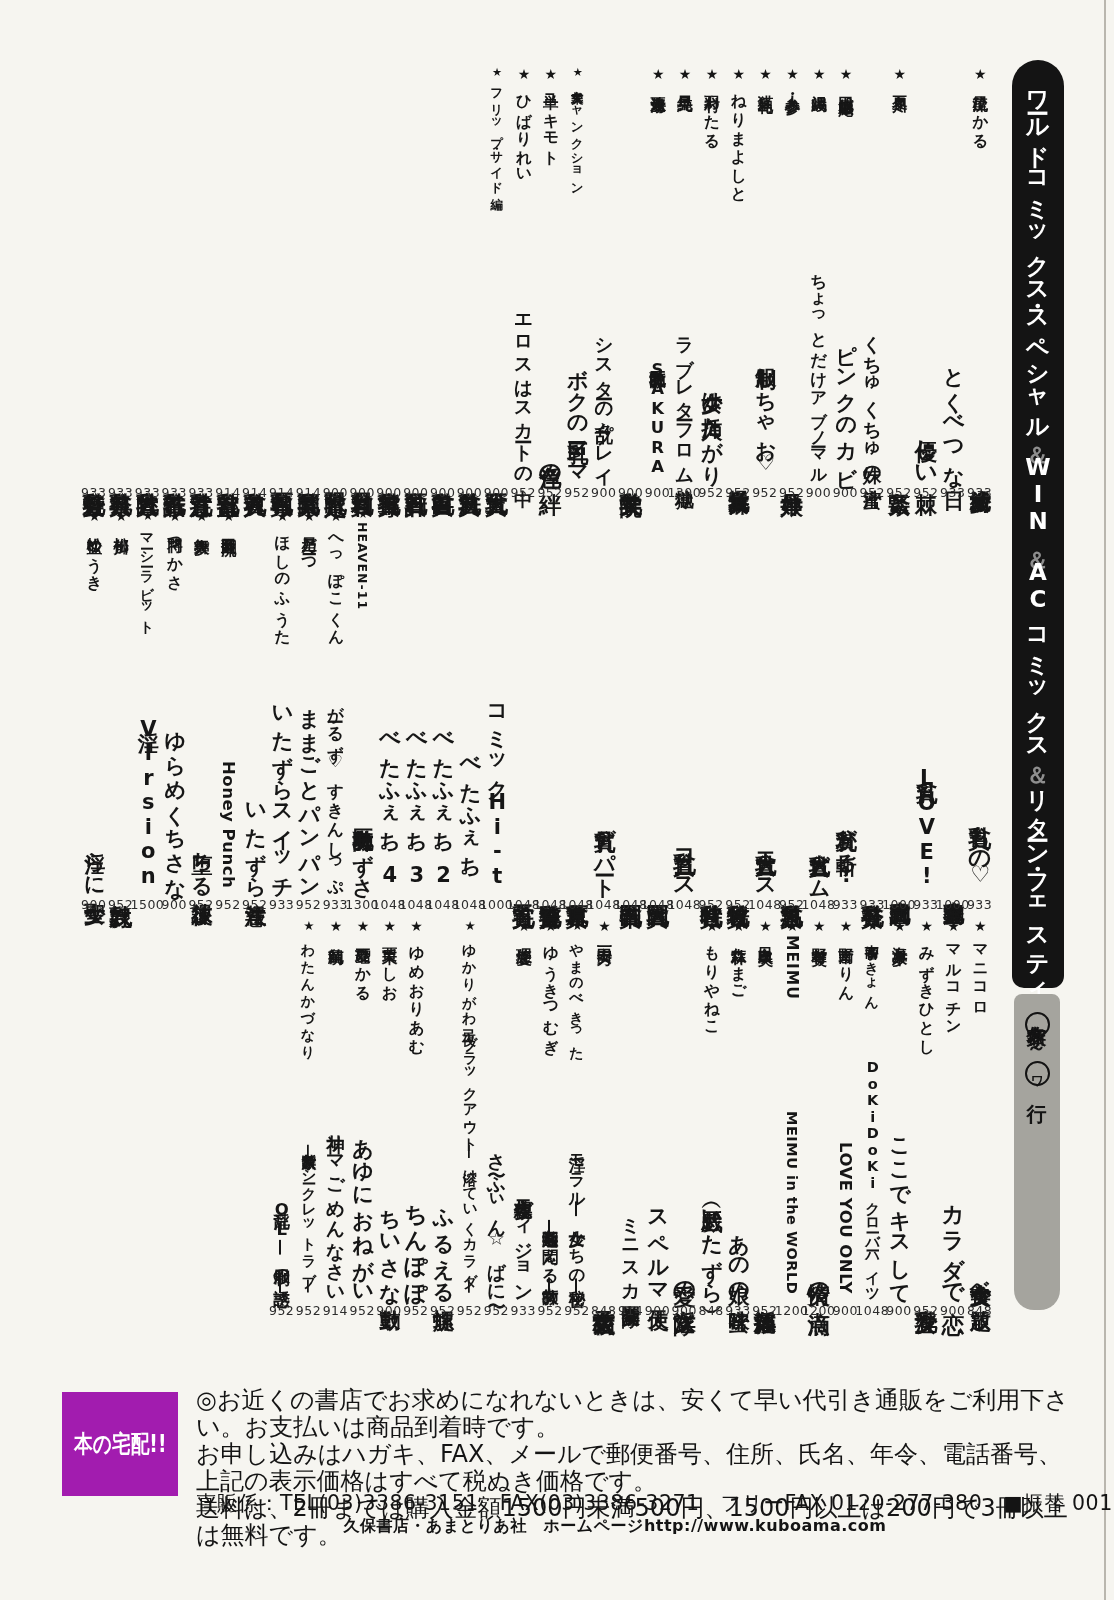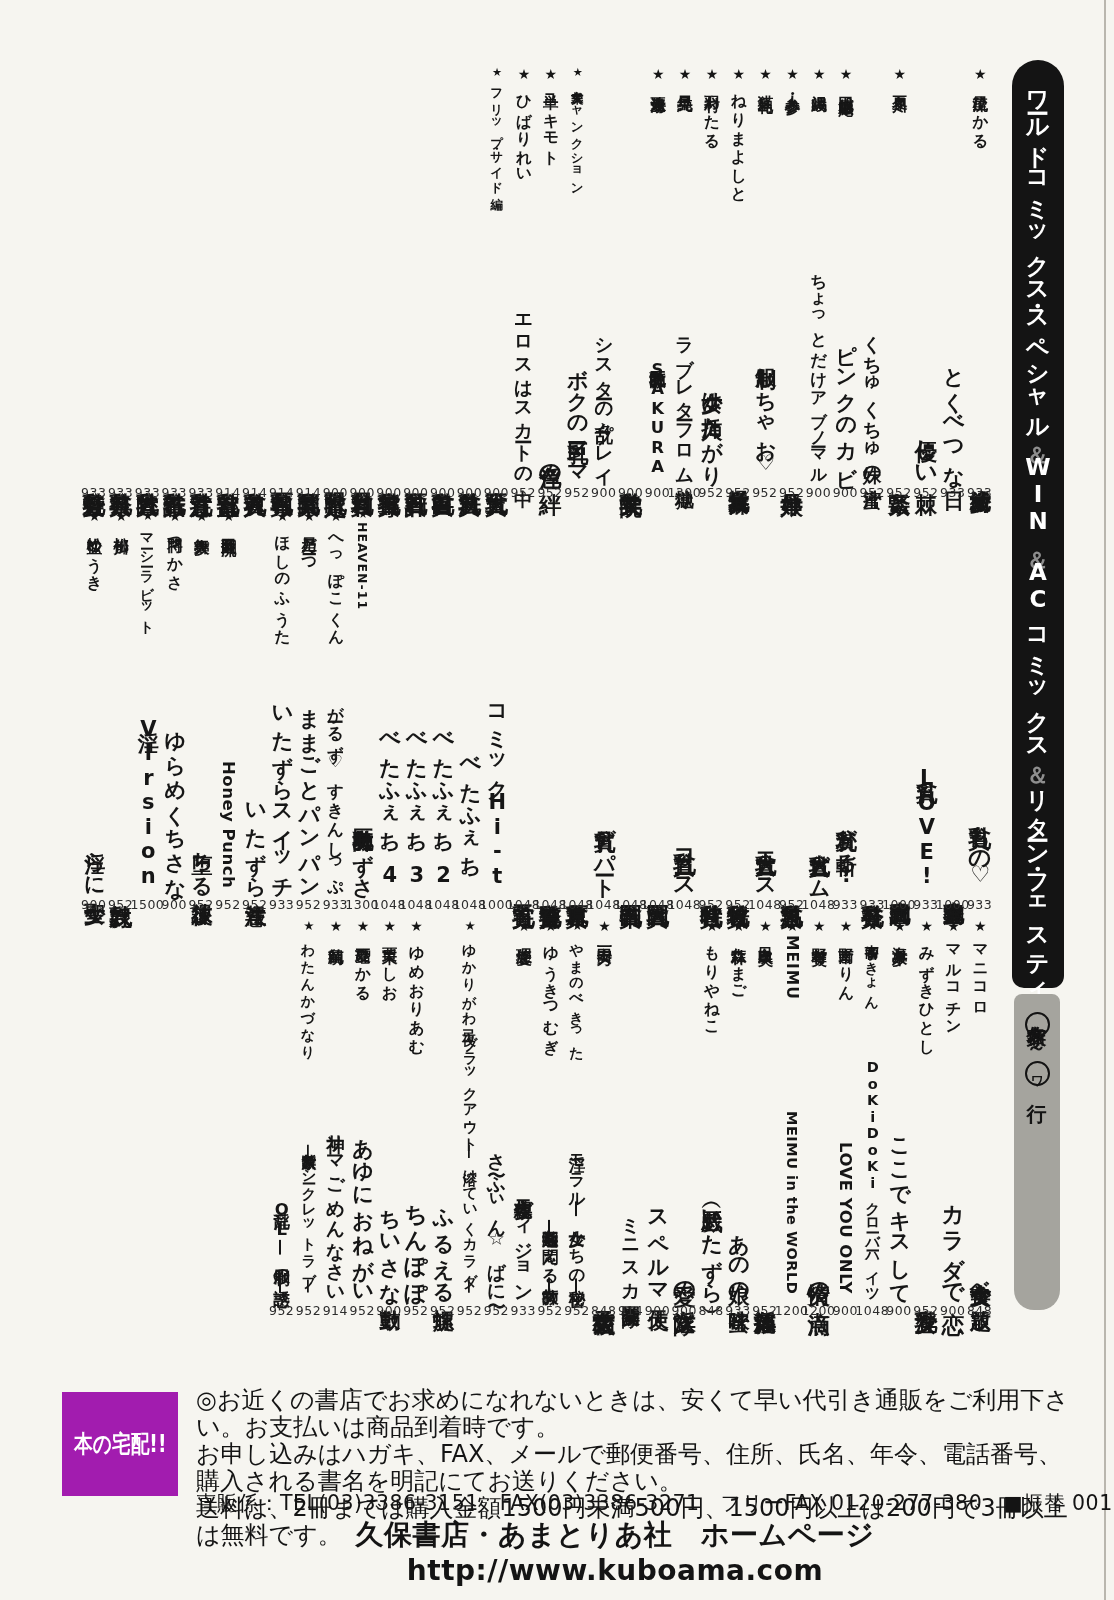--- a/index.html
+++ b/index.html
@@ -91,21 +91,21 @@
   .footer-lines{
     position:absolute;left:196px;top:1387px;width:884px;
     font-size:24px;line-height:27px;color:#141414;letter-spacing:0px;
   }
   .footer-contact{
     position:absolute;left:196px;top:1489px;width:884px;
     font-size:20.5px;color:#141414;letter-spacing:0.5px;white-space:nowrap;
   }
   .footer-home{
     position:absolute;left:150px;top:1516px;width:930px;text-align:center;
-    font-size:28px;font-weight:700;color:#141414;letter-spacing:0.5px;
+    font-size:16px;font-weight:700;color:#141414;letter-spacing:0.5px;
   }
 </style>
 </head>
 <body>
 
 <div class="page-edge" style="right:8px;"></div>
 
 <div class="banner">
   <div class="banner-text" id="banner-text"><span class="part">ワールドコミックス・スペシャル</span><span class="amp part">＆</span><span class="part"><span class="up">WIN</span></span><span class="amp part">＆</span><span class="part"><span class="up">AC</span>コミックス</span><span class="amp part">＆</span><span class="part">リターン・フェスティバル</span></div>
 </div>
@@ -543,17 +543,17 @@
       <div class="title t-4">淫乱<span class="up">OL</span>—制服の誘惑—</div>
       <div class="price">952</div>
     </div>
   </div>
 
 <div class="footer-box">
   <div class="footer-box-label">本の宅配!!</div>
 </div>
 <div class="footer-lines">
   <div>◎お近くの書店でお求めになれないときは、安くて早い代引き通販をご利用下さい。お支払いは商品到着時です。</div>
-  <div>お申し込みはハガキ、FAX、メールで郵便番号、住所、氏名、年令、電話番号、購入される書名を明記にてお送りください。</div>
+  <div>お申し込みはハガキ、FAX、メールで郵便番号、住所、氏名、年令、電話番号、上記の表示価格はすべて税ぬき価格です。</div>
   <div>送料は、2冊までは購入金額1500円未満500円、1500円以上は200円で3冊以上は無料です。</div>
 </div>
 <div class="footer-contact">直販係：TEL(03)3386-3151　FAX(03)3386-3271　フリーFAX 0120-277-380　■振替 00120-3-10756</div>
 <div class="footer-home">久保書店・あまとりあ社　ホームページhttp://www.kuboama.com</div>
 
 </body></html>

